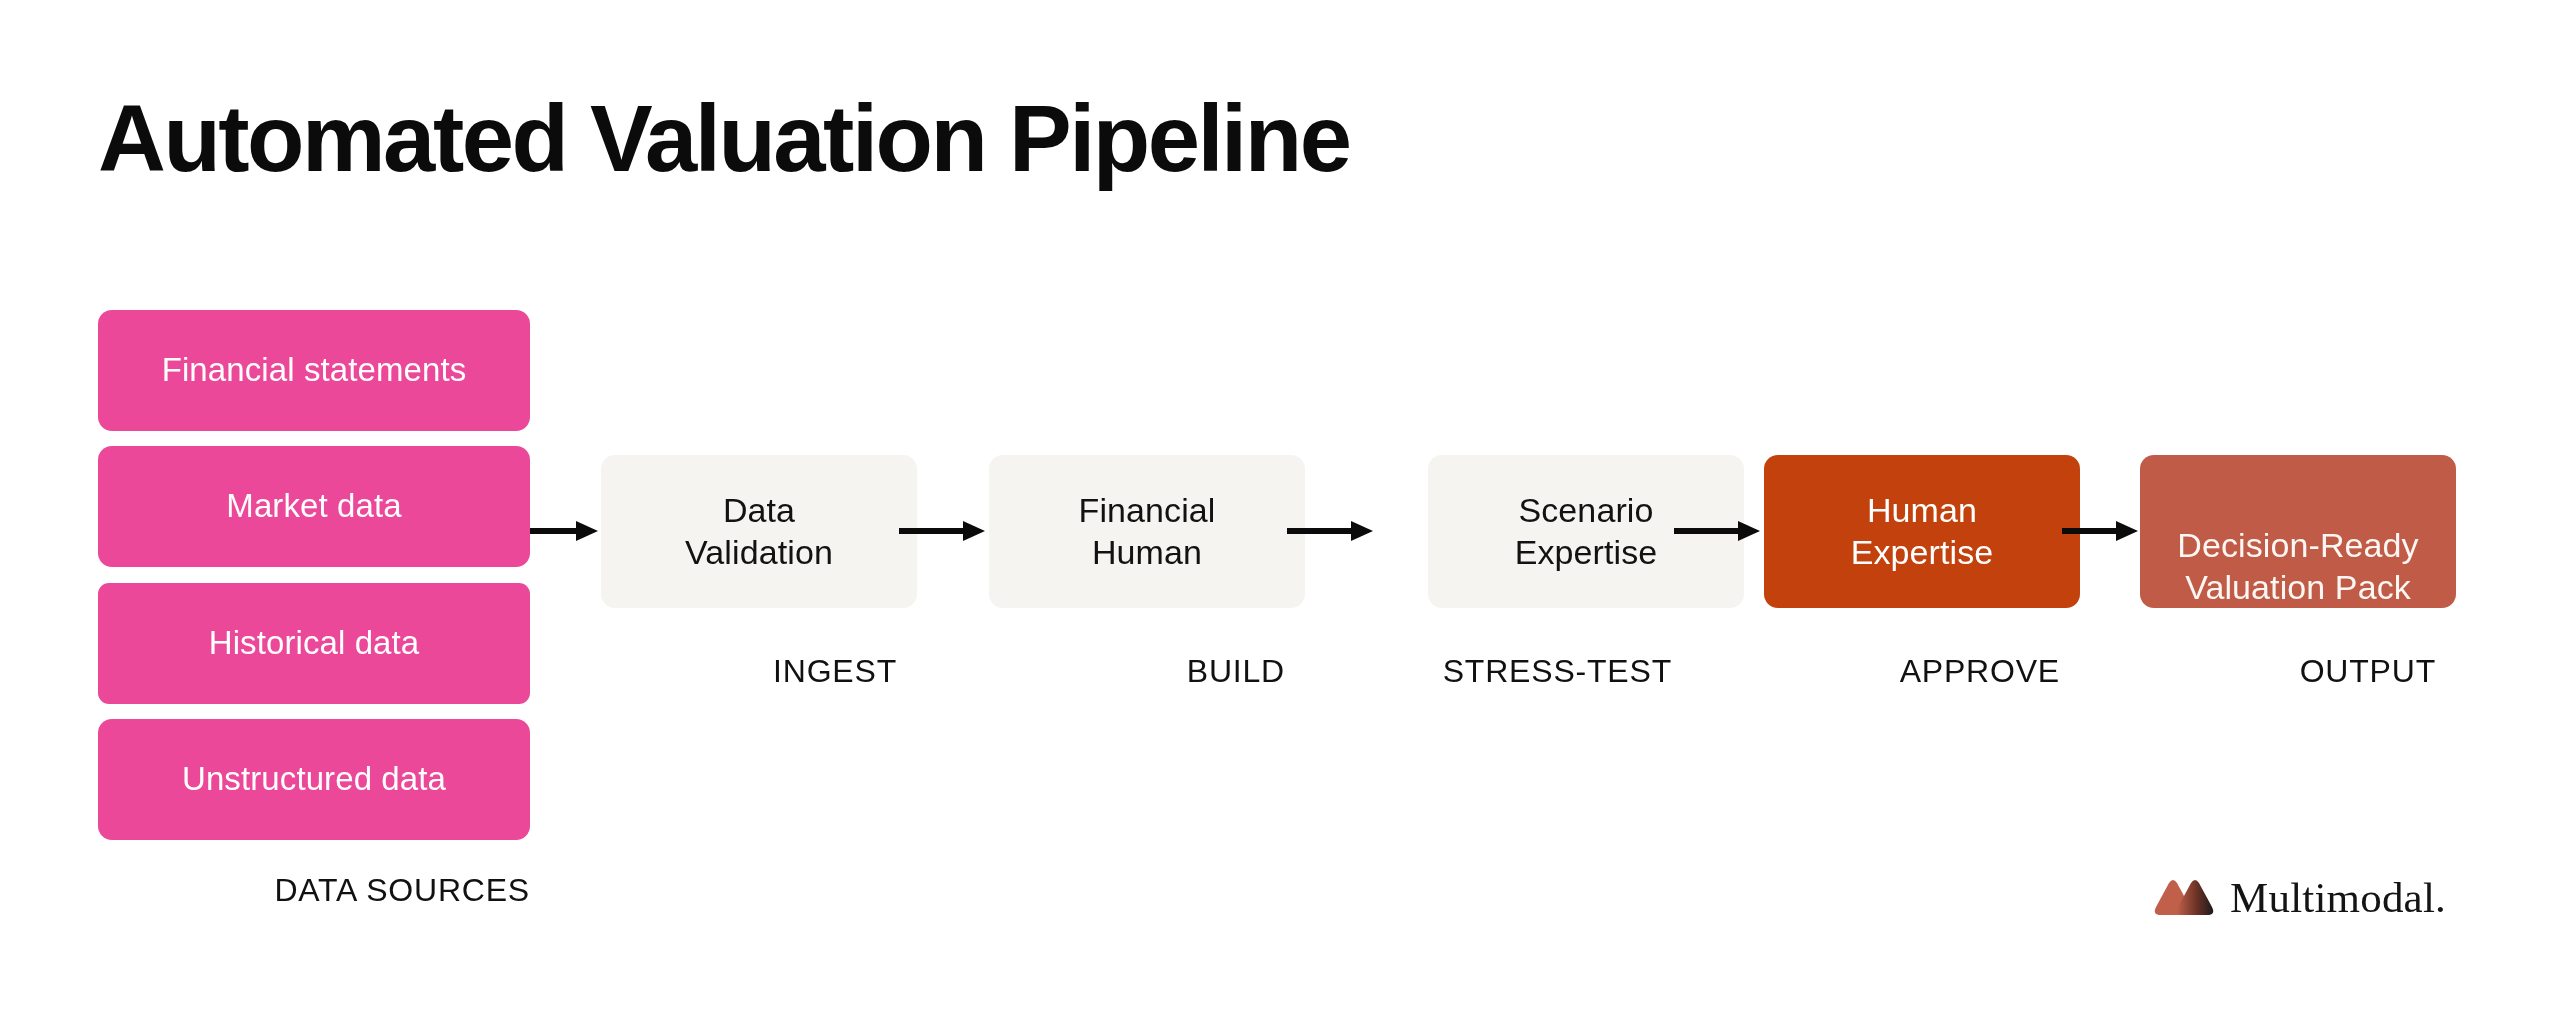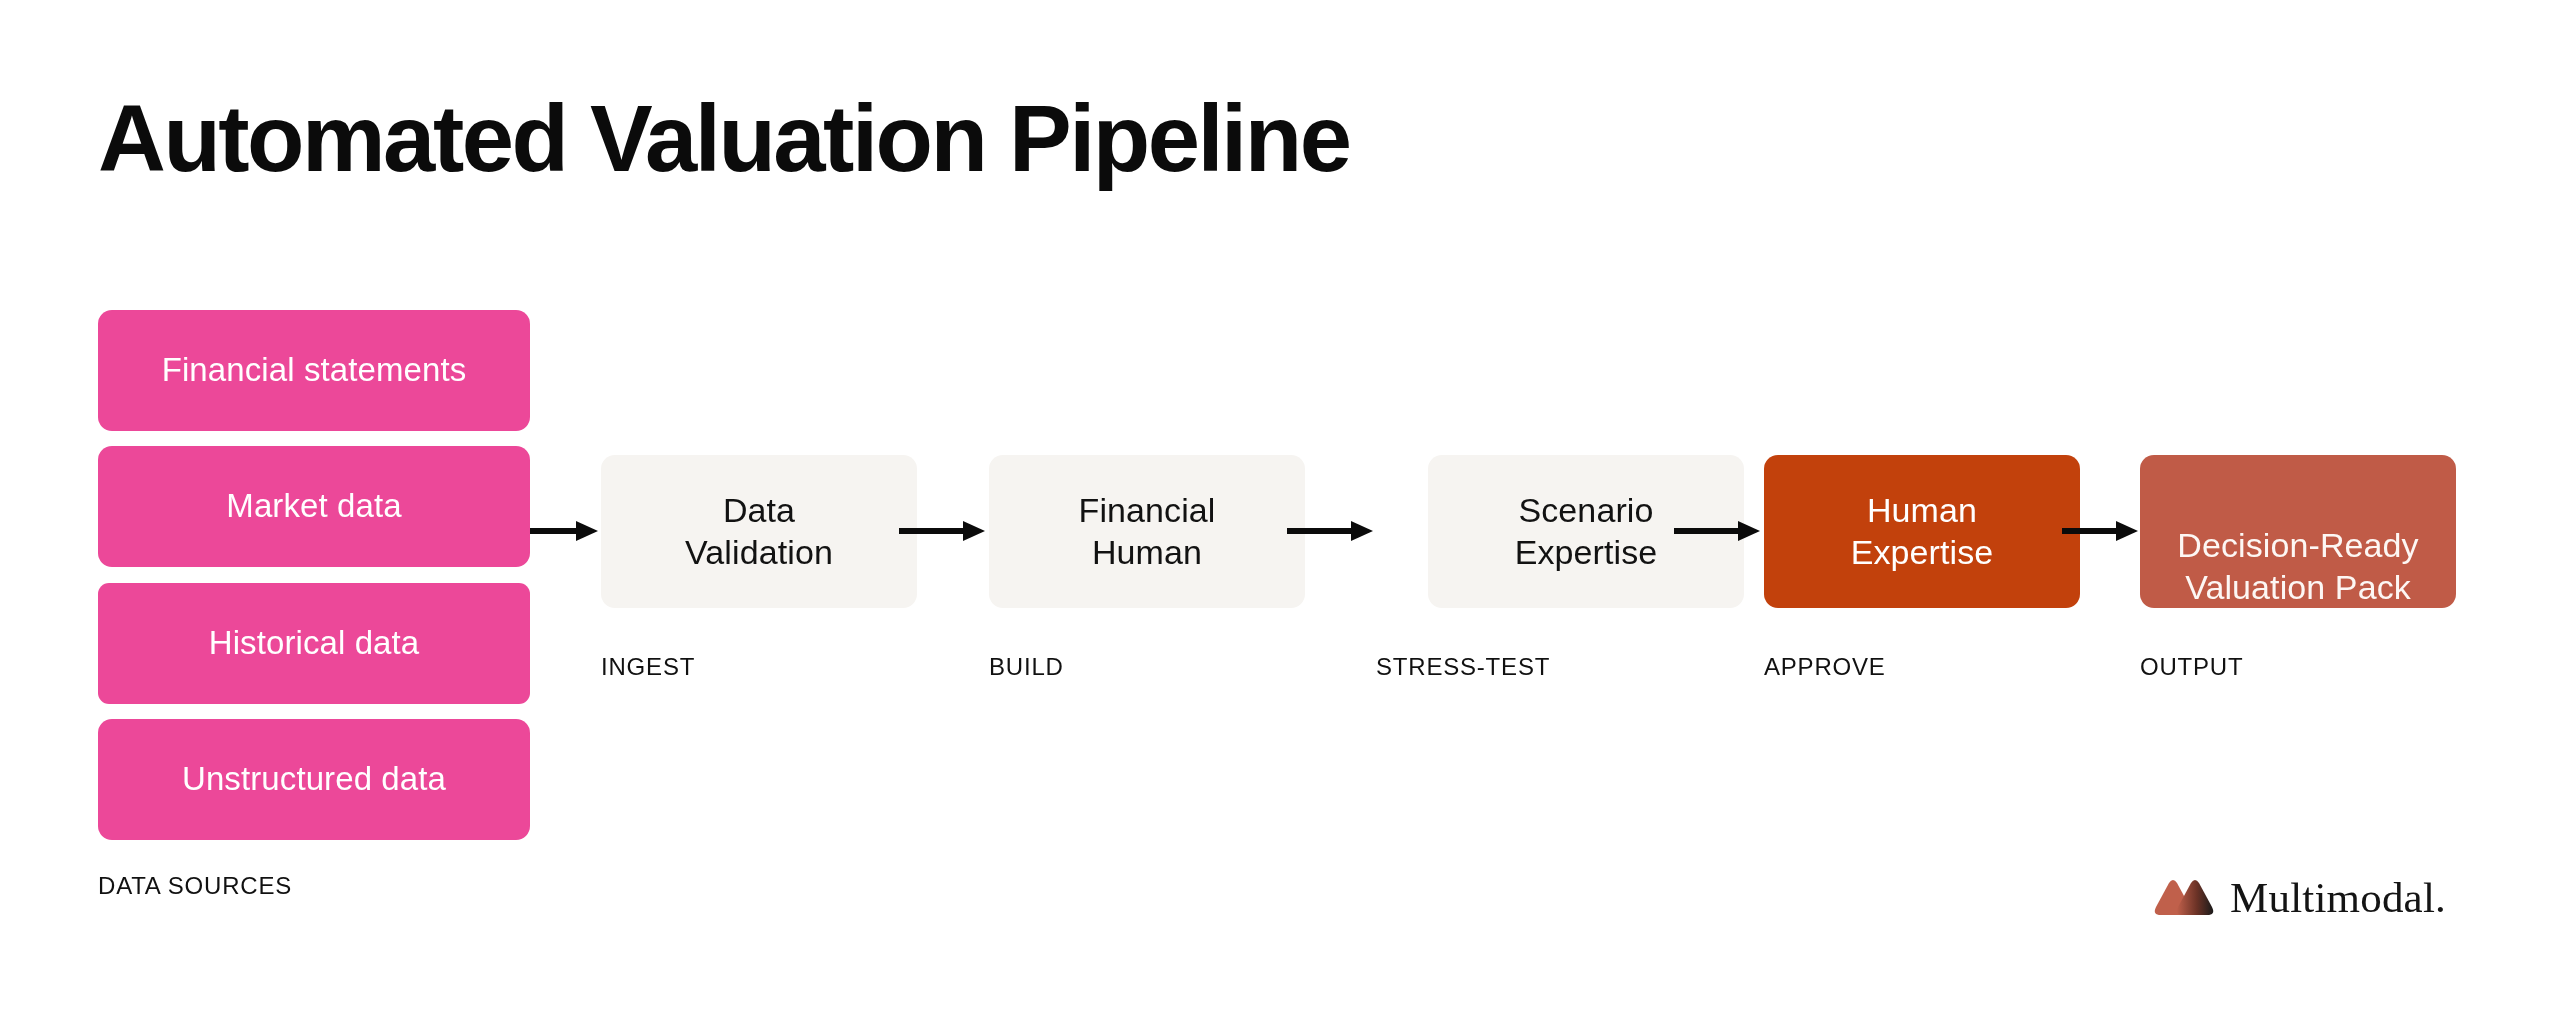--- a/index.html
+++ b/index.html
@@ -82,25 +82,25 @@
   }
   .stg-0 { left: 601px; }
   .stg-1 { left: 989px; }
   .stg-2 { left: 1428px; }
   .stg-3 { left: 1764px; }
   .stg-4 { left: 2140px; align-items: flex-end; }
 
   
   .caption {
     position: absolute;
-    font-size: 24px;
+    font-size: 32px;
     font-weight: 400;
     letter-spacing: 0.8px;
     color: #111111;
-    text-align: left;
+    text-align: right;
     white-space: nowrap;
   }
   .stage-caption {
     top: 653px;
     width: 296px;
   }
   .cap-0 { left: 601px; }
   .cap-1 { left: 989px; }
   .cap-2 { left: 1376px; }
   .cap-3 { left: 1764px; }

